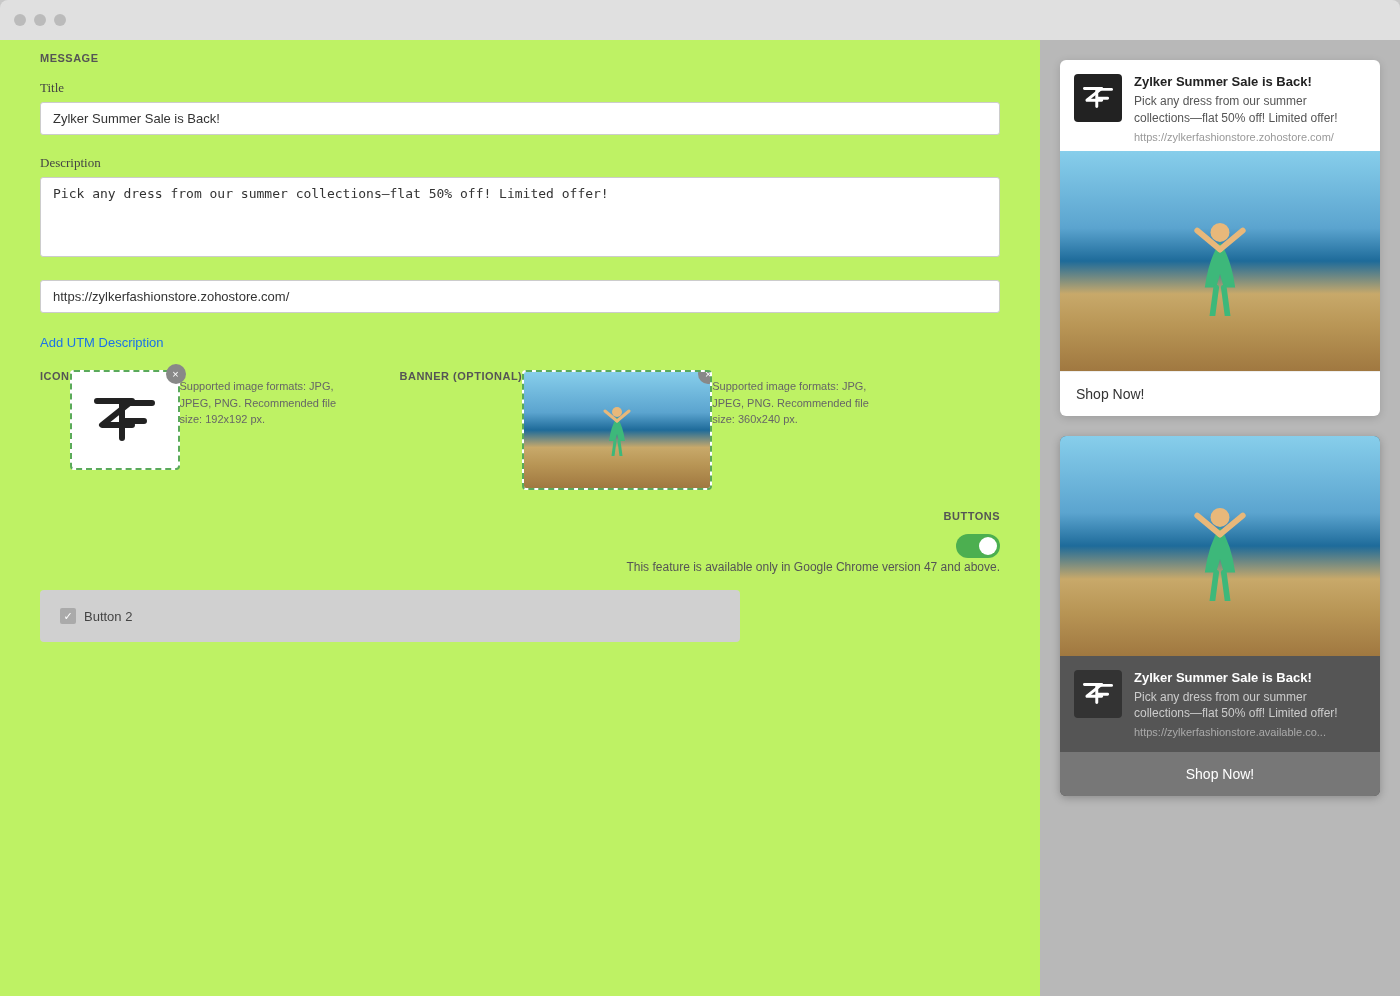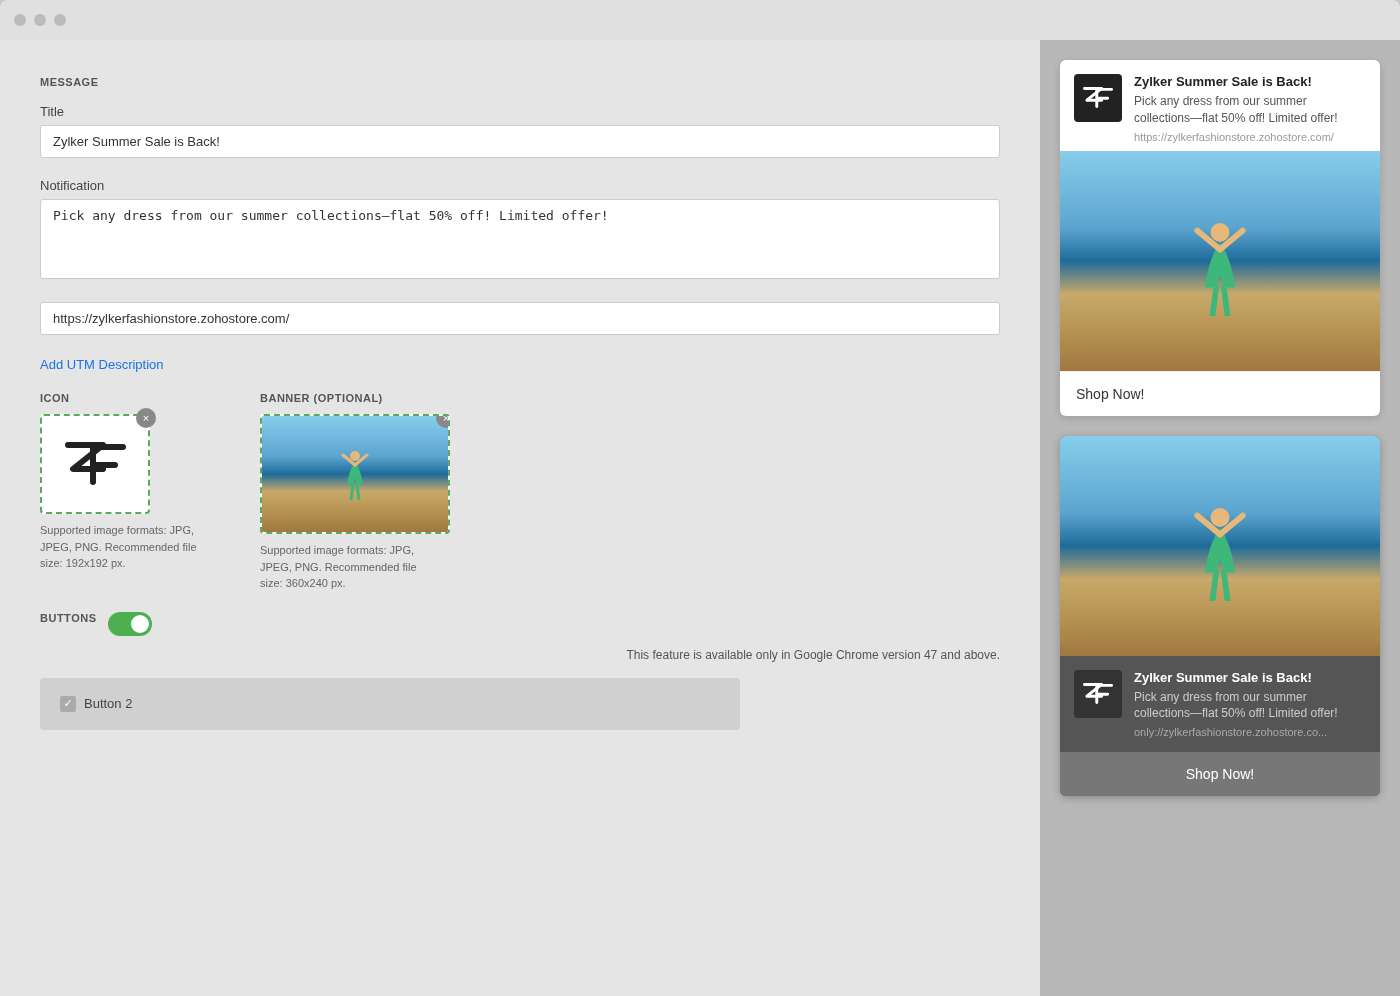--- a/index.html
+++ b/index.html
@@ -30,41 +30,42 @@
 
     .app-body {
       display: flex;
       background: #b8b8b8;
       min-height: 956px;
     }
 
     
     .left-panel {
       flex: 1;
-      padding: 36px 40px;
-      background: #e5e5e5;
+      padding: 12px 40px;
+      background: #bef264;
     }
 
     .section-label {
       font-size: 11px;
       font-weight: 700;
       color: #555;
       letter-spacing: 0.5px;
       margin-bottom: 16px;
       text-transform: uppercase;
     }
 
     .field-group {
       margin-bottom: 20px;
     }
 
     .field-label {
       font-size: 13px;
       color: #444;
       margin-bottom: 6px;
+      font-family: Liberation Serif, serif;
     }
 
     .text-input {
       width: 100%;
       padding: 8px 12px;
       border: 1px solid #ccc;
       border-radius: 3px;
       background: #fff;
       font-size: 13px;
       color: #333;
@@ -88,21 +89,21 @@
 
     
     .upload-row {
       display: flex;
       gap: 60px;
       margin-bottom: 20px;
     }
 
     .upload-group {
       display: flex;
-      flex-direction: column;
+      flex-direction: row;
     }
 
     .upload-label {
       font-size: 11px;
       font-weight: 700;
       color: #555;
       letter-spacing: 0.5px;
       margin-bottom: 10px;
       text-transform: uppercase;
     }
@@ -190,23 +191,24 @@
       line-height: 1.5;
     }
 
     
     .buttons-section {
       margin-top: 10px;
     }
 
     .buttons-header {
       display: flex;
-      align-items: flex-start;
+      align-items: flex-end;
       gap: 12px;
-      margin-bottom: 12px;
+      margin-bottom: 2px;
+      flex-direction: column;
     }
 
     .buttons-label {
       font-size: 11px;
       font-weight: 700;
       color: #555;
       letter-spacing: 0.5px;
       text-transform: uppercase;
     }
 
@@ -426,21 +428,21 @@
     <div class="section-label">MESSAGE</div>
 
     
     <div class="field-group">
       <div class="field-label">Title</div>
       <input class="text-input" type="text" value="Zylker Summer Sale is Back!" style="">
     </div>
 
     
     <div class="field-group">
-      <div class="field-label">Notification</div>
+      <div class="field-label">Description</div>
       <textarea class="text-input" style="">Pick any dress from our summer collections—flat 50% off! Limited offer!</textarea>
     </div>
 
     
     <div class="field-group">
       <input class="text-input" type="text" value="https://zylkerfashionstore.zohostore.com/" style="">
     </div>
 
     
     <a class="link-blue">Add UTM Description</a>
@@ -563,21 +565,21 @@
       <div class="notif-dark-content">
         <div class="notif-logo">
           <svg width="32" height="28" viewBox="0 0 65 55" fill="none">
             <path d="M5 8 L40 8 L10 32 L40 32" stroke="#fff" stroke-width="6" fill="none" stroke-linecap="round" stroke-linejoin="round"></path>
             <path d="M30 10 L60 10 M30 10 L30 45 M30 28 L52 28" stroke="#fff" stroke-width="6" fill="none" stroke-linecap="round" stroke-linejoin="round"></path>
           </svg>
         </div>
         <div class="notif-text-area">
           <div class="notif-title" style="color:#fff">Zylker Summer Sale is Back!</div>
           <div class="notif-desc" style="color:#ccc">Pick any dress from our summer collections—flat 50% off! Limited offer!</div>
-          <div class="notif-url" style="color:#aaa">only://zylkerfashionstore.zohostore.co...</div>
+          <div class="notif-url" style="color:#aaa">https://zylkerfashionstore.available.co...</div>
         </div>
       </div>
 
       <div class="notif-dark-footer">
         <button class="shop-now-btn-dark">Shop Now!</button>
       </div>
 
     </div>
 
   </div>

